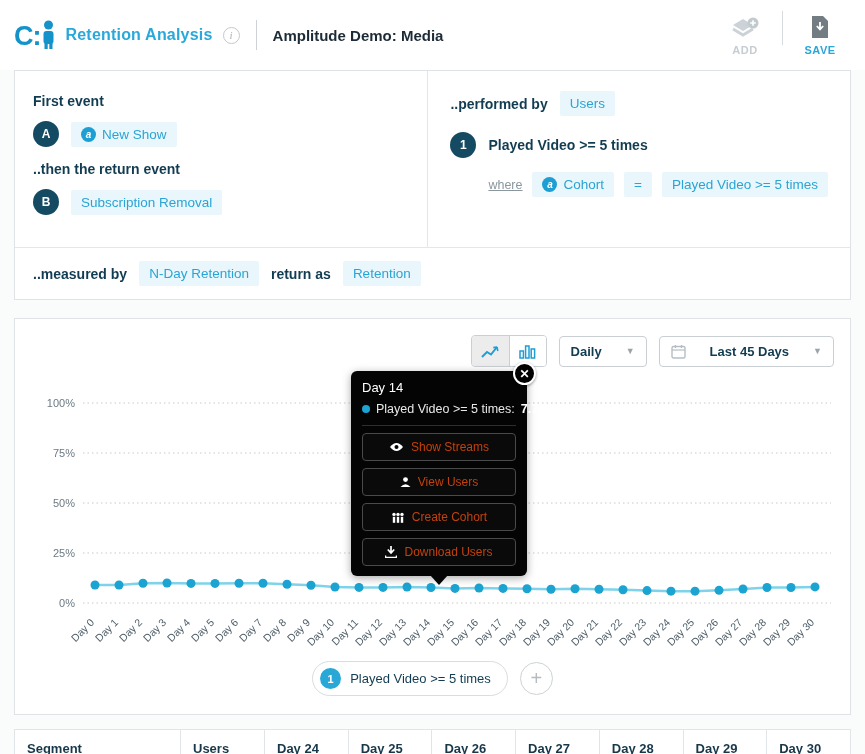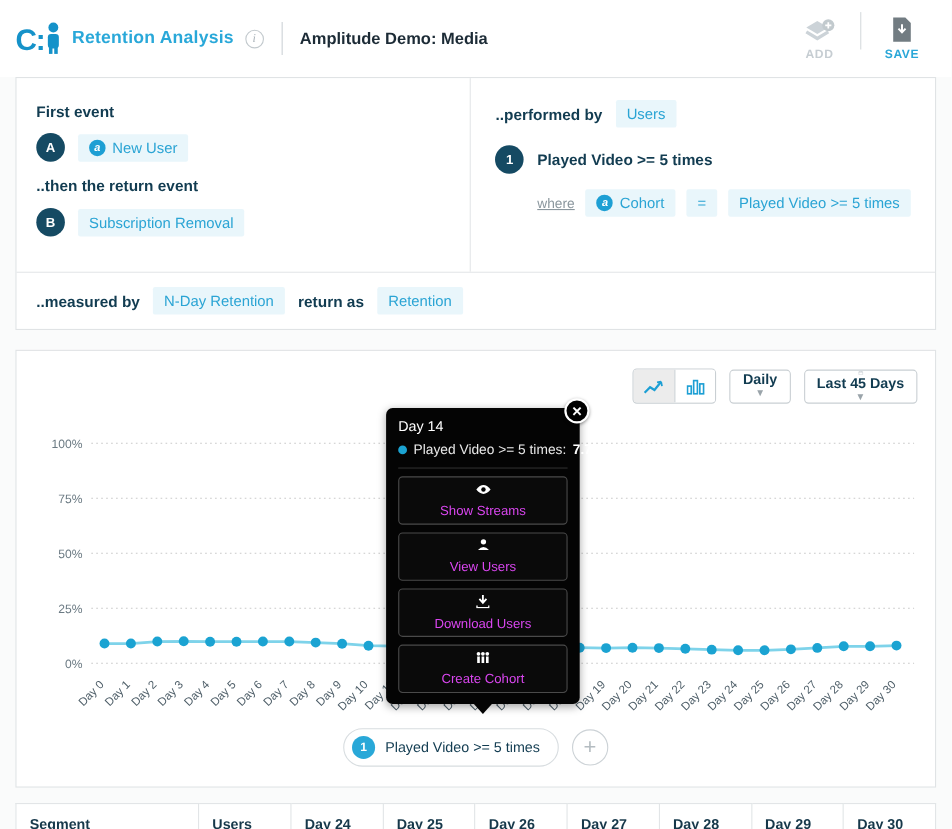--- a/index.html
+++ b/index.html
@@ -43,21 +43,21 @@
   .measured-row { border-top: 1px solid #e4e7e9; padding: 13px 18px; display: flex; align-items: center; gap: 12px; }
 
   
   .chart-panel { padding: 10px 8px 4px; margin-bottom: 0; }
   .controls-row { display: flex; justify-content: flex-end; align-items: center; gap: 12px; padding: 6px 8px 2px; }
   .toggle-group { display: flex; border: 1px solid #c9cfd3; border-radius: 4px; overflow: hidden; }
   .toggle-btn { width: 37px; height: 30px; display: flex; align-items: center; justify-content: center; background: #fff; cursor: pointer; }
   .toggle-btn.active { background: #ececec; }
   .toggle-btn + .toggle-btn { border-left: 1px solid #c9cfd3; }
   .dropdown { border: 1px solid #c9cfd3; border-radius: 4px; background: #fff; height: 31px; display: flex;
-    align-items: center; gap: 0; padding: 0 11px; font-size: 13px; font-weight: bold; color: #123c51; cursor: pointer; flex-direction: column; }
+    align-items: center; gap: 24px; padding: 0 11px; font-size: 13px; font-weight: bold; color: #123c51; cursor: pointer; }
   .caret { color: #9aa4aa; font-size: 9px; }
   .cal-icon { color: #b6bec3; font-size: 13px; }
 
   .chart-wrap { position: relative; padding: 8px 0 0; }
   .legend-row { display: flex; align-items: center; justify-content: center; gap: 12px; padding: 8px 0 14px; }
   .legend-pill { display: flex; align-items: center; gap: 9px; border: 1px solid #d8dde0; border-radius: 18px;
     background: #fff; padding: 6px 16px 6px 7px; cursor: pointer; }
   .badge-blue { width: 21px; height: 21px; border-radius: 50%; background: #29a8d8; color: #fff; font-size: 11px;
     font-weight: bold; display: flex; align-items: center; justify-content: center; flex: 0 0 auto; }
   .legend-label { font-size: 13px; color: #123c51; }
@@ -65,22 +65,22 @@
     font-size: 20px; display: flex; align-items: center; justify-content: center; background: #fff; cursor: pointer; font-weight: 300; }
 
   
   .tooltip { position: absolute; top: 2px; left: 416px; transform: translateX(-50%); width: 176px;
     background: #040404; border-radius: 6px; padding: 9px 11px 10px; z-index: 5; box-shadow: 0 2px 8px rgba(0,0,0,.35); }
   .tooltip-title { color: #fff; font-size: 13px; margin-bottom: 7px; }
   .tooltip-series { display: flex; align-items: center; gap: 6px; font-size: 12.5px; color: #e8e8e8;
     padding-bottom: 9px; border-bottom: 1px solid #2e2e2e; white-space: nowrap; }
   .tooltip-dot { width: 8px; height: 8px; border-radius: 50%; background: #1ba3d2; flex: 0 0 auto; }
   .tooltip-value { color: #fff; font-weight: bold; }
-  .tooltip-btn { margin-top: 7px; border: 1px solid #4a4a4a; border-radius: 4px; height: 44px; display: flex;
-    align-items: center; justify-content: center; gap: 7px; color: #d946ef; font-size: 12px; cursor: pointer; background: #0a0a0a; flex-direction: column; }
+  .tooltip-btn { margin-top: 7px; border: 1px solid #4a4a4a; border-radius: 4px; height: 28px; display: flex;
+    align-items: center; justify-content: center; gap: 7px; color: #c2410c; font-size: 12px; cursor: pointer; background: #0a0a0a; }
   .tooltip-btn svg { flex: 0 0 auto; }
   .tooltip-arrow { position: absolute; left: 50%; bottom: -9px; transform: translateX(-50%); width: 0; height: 0;
     border-left: 9px solid transparent; border-right: 9px solid transparent; border-top: 10px solid #040404; }
   .tooltip-close { position: absolute; top: -9px; right: -9px; width: 23px; height: 23px; border-radius: 50%;
     background: #000; border: 2px solid #fff; color: #fff; font-size: 12px; font-weight: bold; display: flex;
     align-items: center; justify-content: center; cursor: pointer; box-shadow: 0 1px 3px rgba(0,0,0,.4); }
 
   
   .results-table { width: 837px; margin: 14px 14px 0; border-collapse: collapse; background: #fff; table-layout: fixed; }
   .results-table th, .results-table td { border: 1px solid #e2e5e7; font-size: 13px; padding: 0 12px; height: 37px; text-align: left; }
@@ -125,21 +125,21 @@
 </div>
 
 <div class="panel query-panel">
   <div class="query-top">
     <div class="query-left">
       <div class="q-heading">First event</div>
       <div class="q-row">
         <span class="badge-dark">A</span>
         <span class="pill">
           <span class="amp-dot">a</span>
-          <span>New User</span>
+          <span>New Show</span>
         </span>
       </div>
       <div class="q-heading">..then the return event</div>
       <div class="q-row">
         <span class="badge-dark">B</span>
         <span class="pill">
           <span>Subscription Removal</span>
         </span>
       </div>
     </div>
@@ -307,36 +307,36 @@
         <span>Show Streams</span>
       </div>
       <div class="tooltip-btn">
         <svg width="11" height="11" viewBox="0 0 11 11">
           <circle cx="5.5" cy="2.6" r="2.4" fill="#fff"></circle>
           <path d="M0.5 10 Q5.5 4.5 10.5 10 Z" fill="#fff"></path>
         </svg>
         <span>View Users</span>
       </div>
       <div class="tooltip-btn">
-        <svg width="12" height="12" viewBox="0 0 12 12">
-          <path d="M6 0 V6 M2.8 3.5 L6 7 L9.2 3.5" stroke="#fff" stroke-width="1.7" fill="none"></path>
-          <path d="M0.5 9.5 V11.5 H11.5 V9.5" stroke="#fff" stroke-width="1.5" fill="none"></path>
-        </svg>
-        <span>Download Users</span>
-      </div>
-      <div class="tooltip-btn">
         <svg width="14" height="11" viewBox="0 0 14 11">
           <circle cx="3" cy="2.4" r="1.7" fill="#fff"></circle>
             <circle cx="7" cy="2.4" r="1.7" fill="#fff"></circle>
             <circle cx="11" cy="2.4" r="1.7" fill="#fff"></circle>
           <rect x="1.8" y="4.8" width="2.4" height="6" fill="#fff"></rect>
           <rect x="5.8" y="4.8" width="2.4" height="6" fill="#fff"></rect>
           <rect x="9.8" y="4.8" width="2.4" height="6" fill="#fff"></rect>
         </svg>
         <span>Create Cohort</span>
+      </div>
+      <div class="tooltip-btn">
+        <svg width="12" height="12" viewBox="0 0 12 12">
+          <path d="M6 0 V6 M2.8 3.5 L6 7 L9.2 3.5" stroke="#fff" stroke-width="1.7" fill="none"></path>
+          <path d="M0.5 9.5 V11.5 H11.5 V9.5" stroke="#fff" stroke-width="1.5" fill="none"></path>
+        </svg>
+        <span>Download Users</span>
       </div>
       <div class="tooltip-arrow"></div>
     </div>
   </div>
 
   <div class="legend-row">
     <div class="legend-pill">
       <span class="badge-blue">1</span>
       <span class="legend-label">Played Video &gt;= 5 times</span>
     </div>

